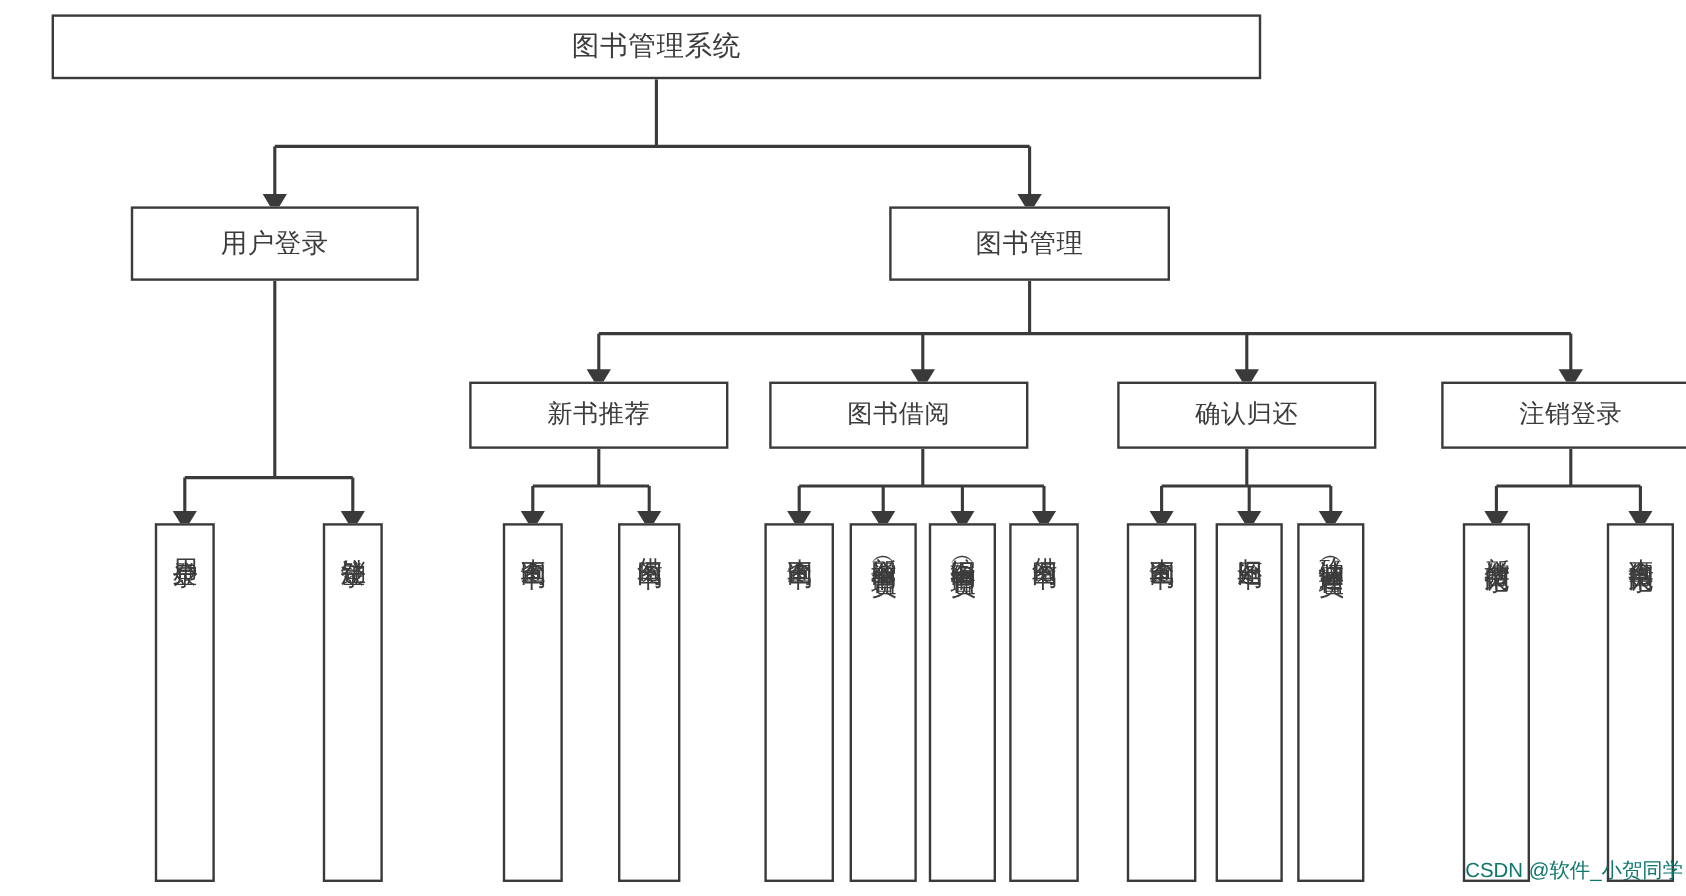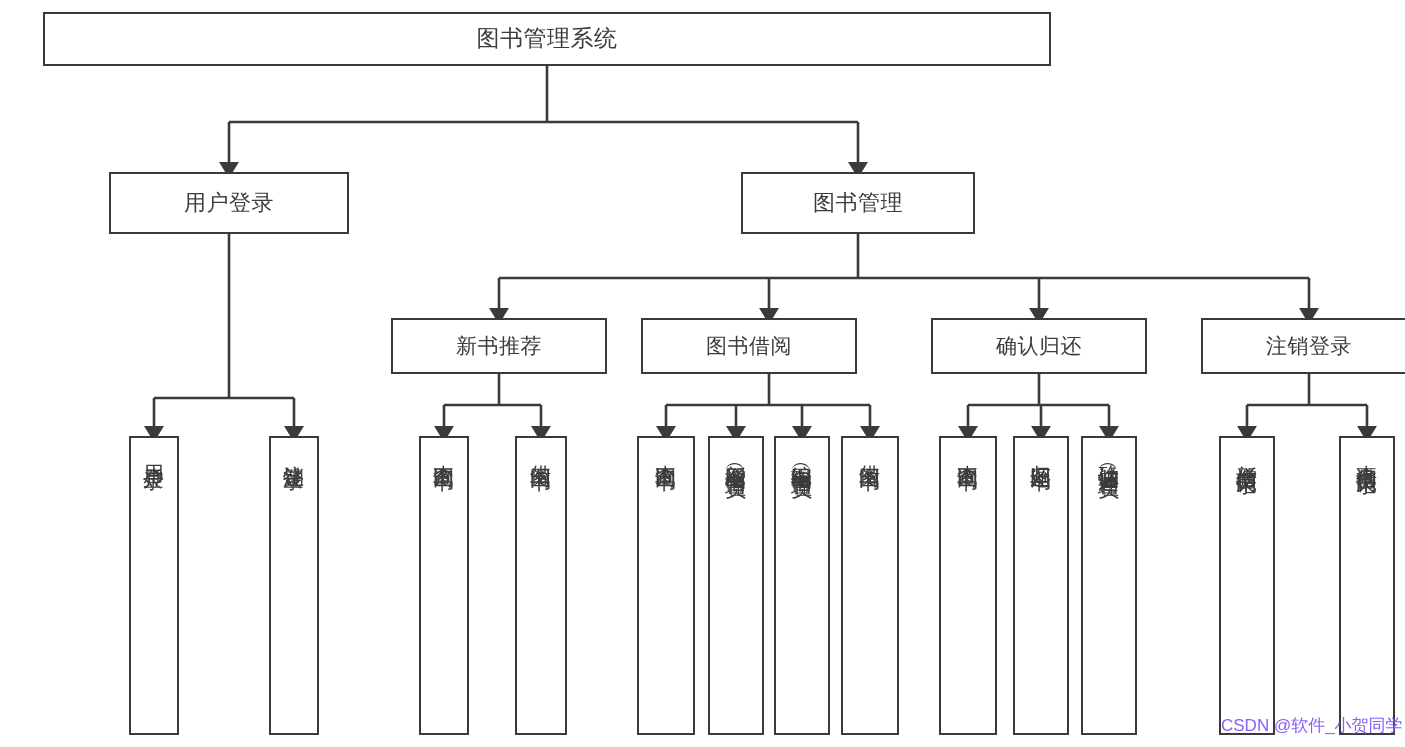--- a/index.html
+++ b/index.html
@@ -61,21 +61,21 @@
   .node.vert .node-label {
     writing-mode: vertical-rl;
     text-orientation: upright;
     font-size: 21px;
     line-height: 1.0;
     letter-spacing: 2px;
     white-space: nowrap;
   }
   .watermark {
     position: absolute;
-    color: #8b5cf6;
+    color: #0f766e;
     font-size: 17px;
     white-space: nowrap;
     z-index: 5;
     font-family: "Liberation Sans", "DejaVu Sans", sans-serif;
   }
 </style>
 </head>
 <body>
 
 <div id="canvas">

